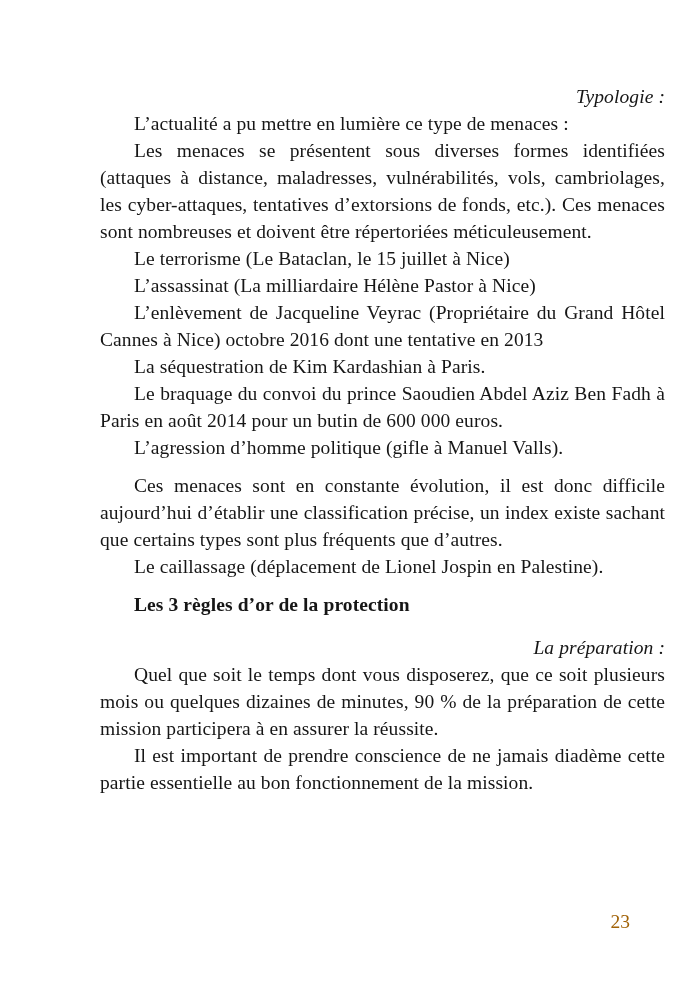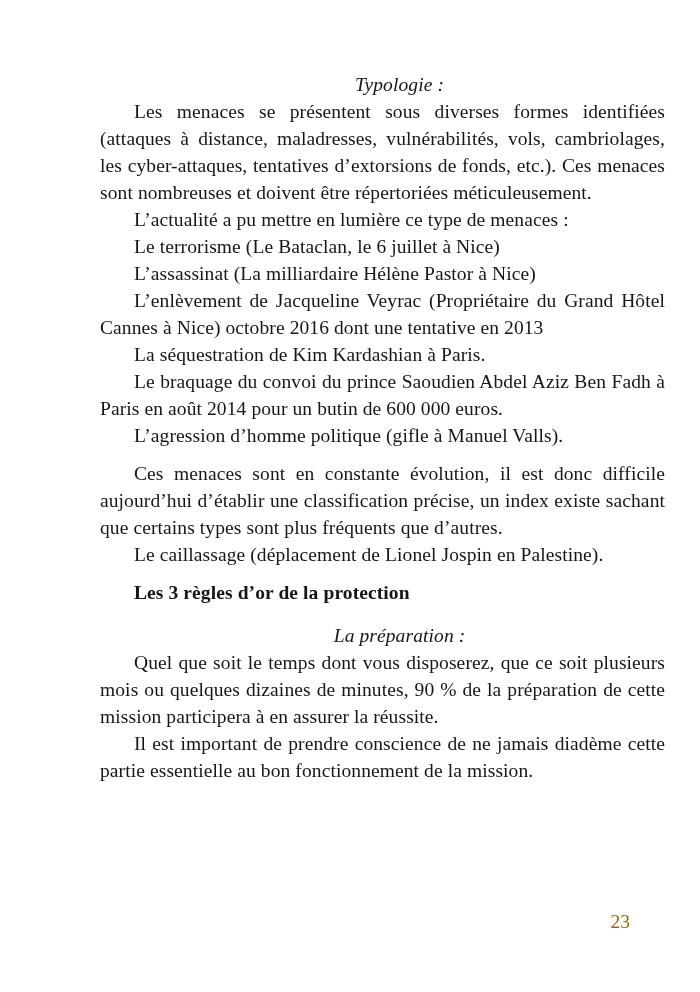--- a/index.html
+++ b/index.html
@@ -33,21 +33,22 @@
   p.block {
     margin: 0;
     padding: 0;
     text-indent: 34px;
   }
   p.block.spaced {
     margin-top: 11px;
   }
   p.block.lead-italic {
     font-style: italic;
-    text-align: center;
+    text-align: right;
+    margin-top: 12px;
   }
   p.block.heading {
     font-weight: bold;
     text-align: left;
     margin-top: 11px;
     margin-bottom: 16px;
   }
   .page-number {
     position: absolute;
     top: 908px;
@@ -56,23 +57,23 @@
     line-height: 27px;
     color: #a16207;
   }
 </style>
 </head>
 <body>
 
 <div class="scan-page">
   <div class="page-body">
       <p class="block lead-italic">Typologie :</p>
+      <p class="block body">L’actualité a pu mettre en lumière ce type de menaces :</p>
       <p class="block body">Les menaces se présentent sous diverses formes identifiées (attaques à distance, maladresses, vulnérabilités, vols, cambriolages, les cyber-attaques, tentatives d’extorsions de fonds, etc.). Ces menaces sont nombreuses et doivent être répertoriées méticuleusement.</p>
-      <p class="block body">L’actualité a pu mettre en lumière ce type de menaces :</p>
-      <p class="block body">Le terrorisme (Le Bataclan, le 6 juillet à Nice)</p>
+      <p class="block body">Le terrorisme (Le Bataclan, le 15 juillet à Nice)</p>
       <p class="block body">L’assassinat (La milliardaire Hélène Pastor à Nice)</p>
       <p class="block body">L’enlèvement de Jacqueline Veyrac (Propriétaire du Grand Hôtel Cannes à Nice) octobre 2016 dont une tentative en 2013</p>
       <p class="block body">La séquestration de Kim Kardashian à Paris.</p>
       <p class="block body">Le braquage du convoi du prince Saoudien Abdel Aziz Ben Fadh à Paris en août 2014 pour un butin de 600 000 euros.</p>
       <p class="block body">L’agression d’homme politique (gifle à Manuel Valls).</p>
       <p class="block body spaced">Ces menaces sont en constante évolution, il est donc difficile aujourd’hui d’établir une classification précise, un index existe sachant que certains types sont plus fréquents que d’autres.</p>
       <p class="block body">Le caillassage (déplacement de Lionel Jospin en Palestine).</p>
       <p class="block heading">Les 3 règles d’or de la protection</p>
       <p class="block lead-italic">La préparation :</p>
       <p class="block body">Quel que soit le temps dont vous disposerez, que ce soit plusieurs mois ou quelques dizaines de minutes, 90 % de la préparation de cette mission participera à en assurer la réussite.</p>

